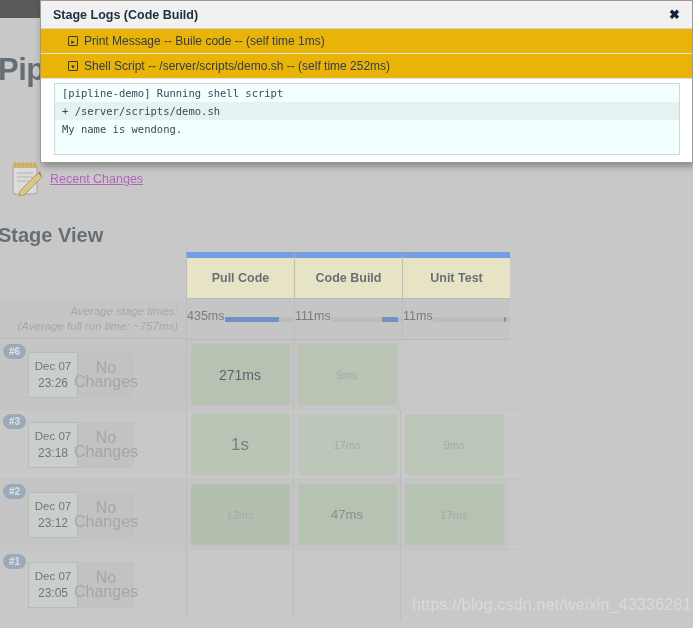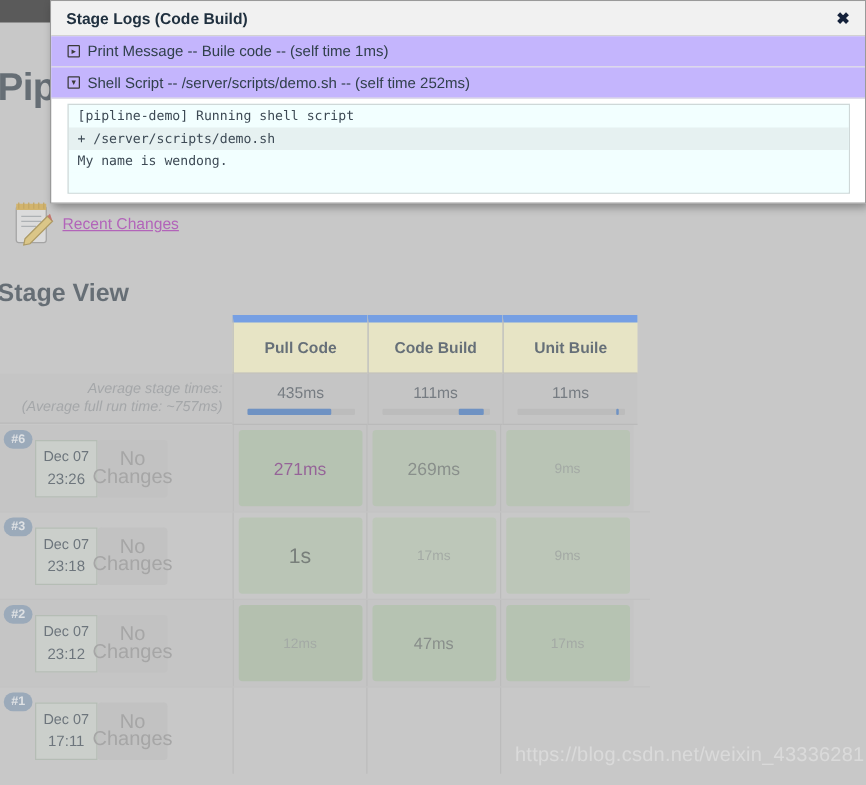--- a/index.html
+++ b/index.html
@@ -34,21 +34,21 @@
   .gridline{border-left:1px solid #b4b4b4;}
 
   .hdr-cell{
     height:40px;display:flex;align-items:center;justify-content:center;
     font-size:12.5px;font-weight:bold;color:#20303f;
     background:#fef9c3;border-top:6px solid #3b82f6;border-bottom:1px solid #b0b0b0;
   }
   .hdr-cell.blank{background:transparent;border-top:none;border-bottom:none;}
 
   .avg-cell{
-    height:40px;background:#c3c3c3;display:flex;flex-direction:column;
+    height:40px;background:#c3c3c3;display:flex;flex-direction:row;
     align-items:center;justify-content:center;border-bottom:1px solid #b0b0b0;
   }
   .avg-cell .t{font-size:12.5px;color:#3c4650;margin-bottom:6px;}
   .bar-track{width:86px;height:5px;background:#b3b3b3;border-radius:1px;position:relative;}
   .bar-fill{position:absolute;top:0;height:5px;background:#2f6cc0;border-radius:1px;}
 
   .avg-label-cell{
     height:40px;background:#c3c3c3;display:flex;flex-direction:column;
     align-items:flex-end;justify-content:center;padding-right:8px;box-sizing:border-box;
     border-bottom:1px solid #b0b0b0;
@@ -103,22 +103,22 @@
     box-shadow:2px 3px 7px rgba(0,0,0,0.35);
   }
   #modal-header{
     height:28px;background:#f1f1f1;border-bottom:1px solid #d2d2d2;
     display:flex;align-items:center;justify-content:space-between;
     padding:0 12px 0 12px;box-sizing:border-box;
   }
   #modal-title{font-size:12.5px;font-weight:bold;color:#20303f;}
   #modal-close{font-size:13px;color:#14213a;cursor:pointer;font-weight:bold;line-height:1;}
   .log-step{
-    height:25px;display:flex;align-items:center;gap:6px;padding-left:13px;
-    box-sizing:border-box;border-bottom:1px solid #e3e3e3;background:#c4b5fd;
+    height:25px;display:flex;align-items:center;gap:6px;padding-left:27px;
+    box-sizing:border-box;border-bottom:1px solid #e3e3e3;background:#eab308;
     font-size:12px;color:#31404c;
   }
   .exp-icon{
     width:10px;height:10px;border:1px solid #3a3a3a;border-radius:1px;
     display:inline-flex;align-items:center;justify-content:center;
     font-size:7px;line-height:1;color:#3a3a3a;flex:0 0 10px;box-sizing:border-box;
   }
   #log-console{
     margin:4px 12px 0 13px;border:1px solid #cfd8d8;background:#f0ffff;
     height:72px;box-sizing:border-box;overflow:hidden;
@@ -170,21 +170,21 @@
   </div>
 
   <div id="stage-view-heading">Stage View</div>
 
   <div id="stage-table">
 
     <div class="stage-grid">
       <div class="col-runs hdr-cell blank"></div>
       <div class="col-stage hdr-cell gridline">Pull Code</div>
       <div class="col-stage hdr-cell gridline">Code Build</div>
-      <div class="col-stage hdr-cell gridline">Unit Buile</div>
+      <div class="col-stage hdr-cell gridline">Unit Test</div>
     </div>
 
     <div class="stage-grid">
       <div class="col-runs avg-label-cell">
         <div>Average stage times:</div>
         <div>(Average full run time: ~757ms)</div>
       </div>
       <div class="col-stage avg-cell gridline">
         <div class="t">435ms</div>
         <div class="bar-track">
@@ -214,24 +214,21 @@
                 <div class="d">Dec 07</div>
                 <div class="h">23:26</div>
               </div>
               <div class="no-changes">
                 <span>No</span>
                 <span>Changes</span>
               </div>
             </div>
           </div>
           <div class="stage-cell-wrap gridline">
-            <div class="stage-cell" style="background: rgb(170, 191, 163); color: #701a75; font-size: 14px;">271ms</div>
-          </div>
-          <div class="stage-cell-wrap gridline">
-            <div class="stage-cell" style="background: rgb(174, 194, 167); color: rgb(92, 102, 96); font-size: 14px;">269ms</div>
+            <div class="stage-cell" style="background: rgb(170, 191, 163); color: #0f172a; font-size: 14px;">271ms</div>
           </div>
           <div class="stage-cell-wrap gridline">
             <div class="stage-cell" style="background: rgb(174, 194, 167); color: rgb(138, 148, 140); font-size: 11px;">9ms</div>
           </div>
         </div>
         <div class="run-row">
           <div class="run-info">
             <div class="badge">#3</div>
             <div class="run-block">
               <div class="run-date">
@@ -277,21 +274,21 @@
           <div class="stage-cell-wrap gridline">
             <div class="stage-cell" style="background: rgb(169, 191, 162); color: rgb(138, 148, 140); font-size: 11px;">17ms</div>
           </div>
         </div>
         <div class="run-row">
           <div class="run-info">
             <div class="badge">#1</div>
             <div class="run-block">
               <div class="run-date">
                 <div class="d">Dec 07</div>
-                <div class="h">17:11</div>
+                <div class="h">23:05</div>
               </div>
               <div class="no-changes">
                 <span>No</span>
                 <span>Changes</span>
               </div>
             </div>
           </div>
           <div class="stage-cell-wrap gridline">
             <div class="stage-cell empty" style="background: transparent; color: rgb(138, 148, 140); font-size: 11px;"></div>
           </div>

